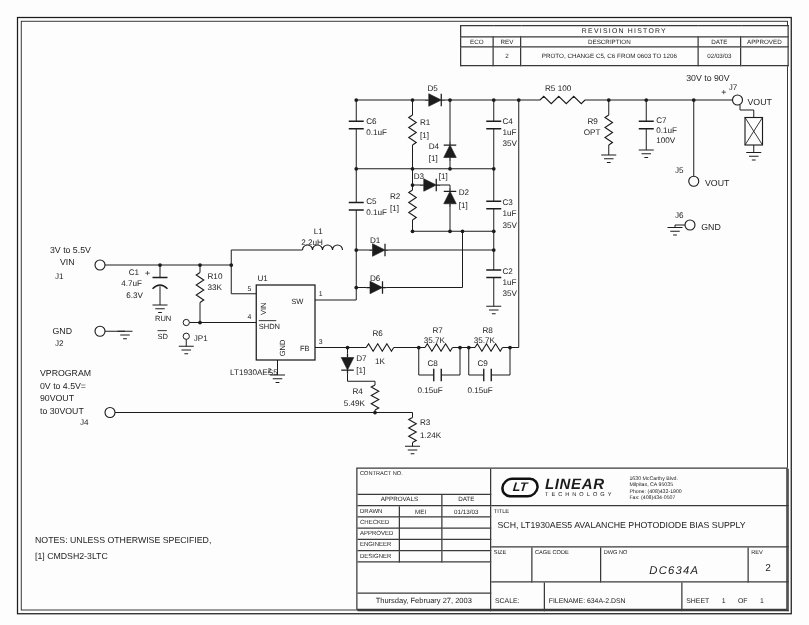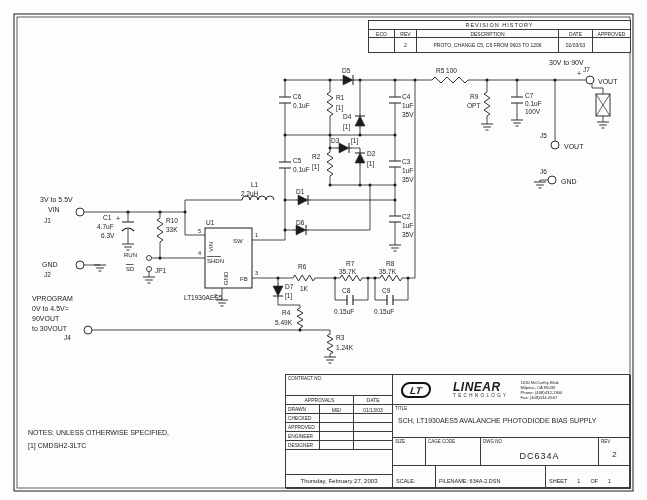--- a/index.html
+++ b/index.html
@@ -20,26 +20,26 @@
   
   .tb{position:absolute;left:285px;top:374px;width:345px;height:114px;border:1px solid #3a3a3a;background:#fdfdfd;}
   .cell{position:absolute;border-right:1px solid #3a3a3a;border-bottom:1px solid #3a3a3a;overflow:hidden;}
   .lbl{font-size:4.5px;padding:1px 0 0 2px;line-height:5px;}
   .arow-label{font-size:4.8px;padding:2px 0 0 2px;}
   .arow-val{font-size:5px;text-align:center;padding-top:2px;}
   .foot-date{font-size:6px;text-align:center;padding-top:3px;}
   .logo-cell{display:flex;align-items:center;padding-left:8px;}
   .lt-badge{width:30px;height:16px;border:2px solid #111;border-radius:8px;display:flex;align-items:center;
             justify-content:center;font-style:italic;font-weight:bold;font-size:10px;transform:skewX(-6deg);flex:none;}
-  .lt-stack{margin-left:22px;}
+  .lt-stack{margin-left:5px;}
   .lt-name{font-style:italic;font-weight:bold;font-size:12px;line-height:10px;letter-spacing:0.5px;}
   .lt-tech{font-size:4.5px;letter-spacing:2.4px;margin-top:1px;}
   .addr{font-size:4.2px;line-height:5px;margin-left:12px;}
   .title-text{font-size:7px;margin:6px 0 0 5px;}
-  .dwg-val{font-size:9px;text-align:center;margin-top:7px;letter-spacing:1px;}
+  .dwg-val{font-size:9px;text-align:center;margin-top:7px;letter-spacing:1px;font-style:italic;}
   .rev-val{font-size:8px;text-align:center;margin-top:6px;}
   .b-val{font-size:5.5px;padding:12px 0 0 3px;white-space:nowrap;}
   .sheet-cell{display:flex;gap:10px;}
 
   .notes{position:absolute;left:28px;top:429px;font-size:7px;line-height:8px;}
   .notes .n2{margin-top:5px;}
 </style>
 </head>
 <body>
 

